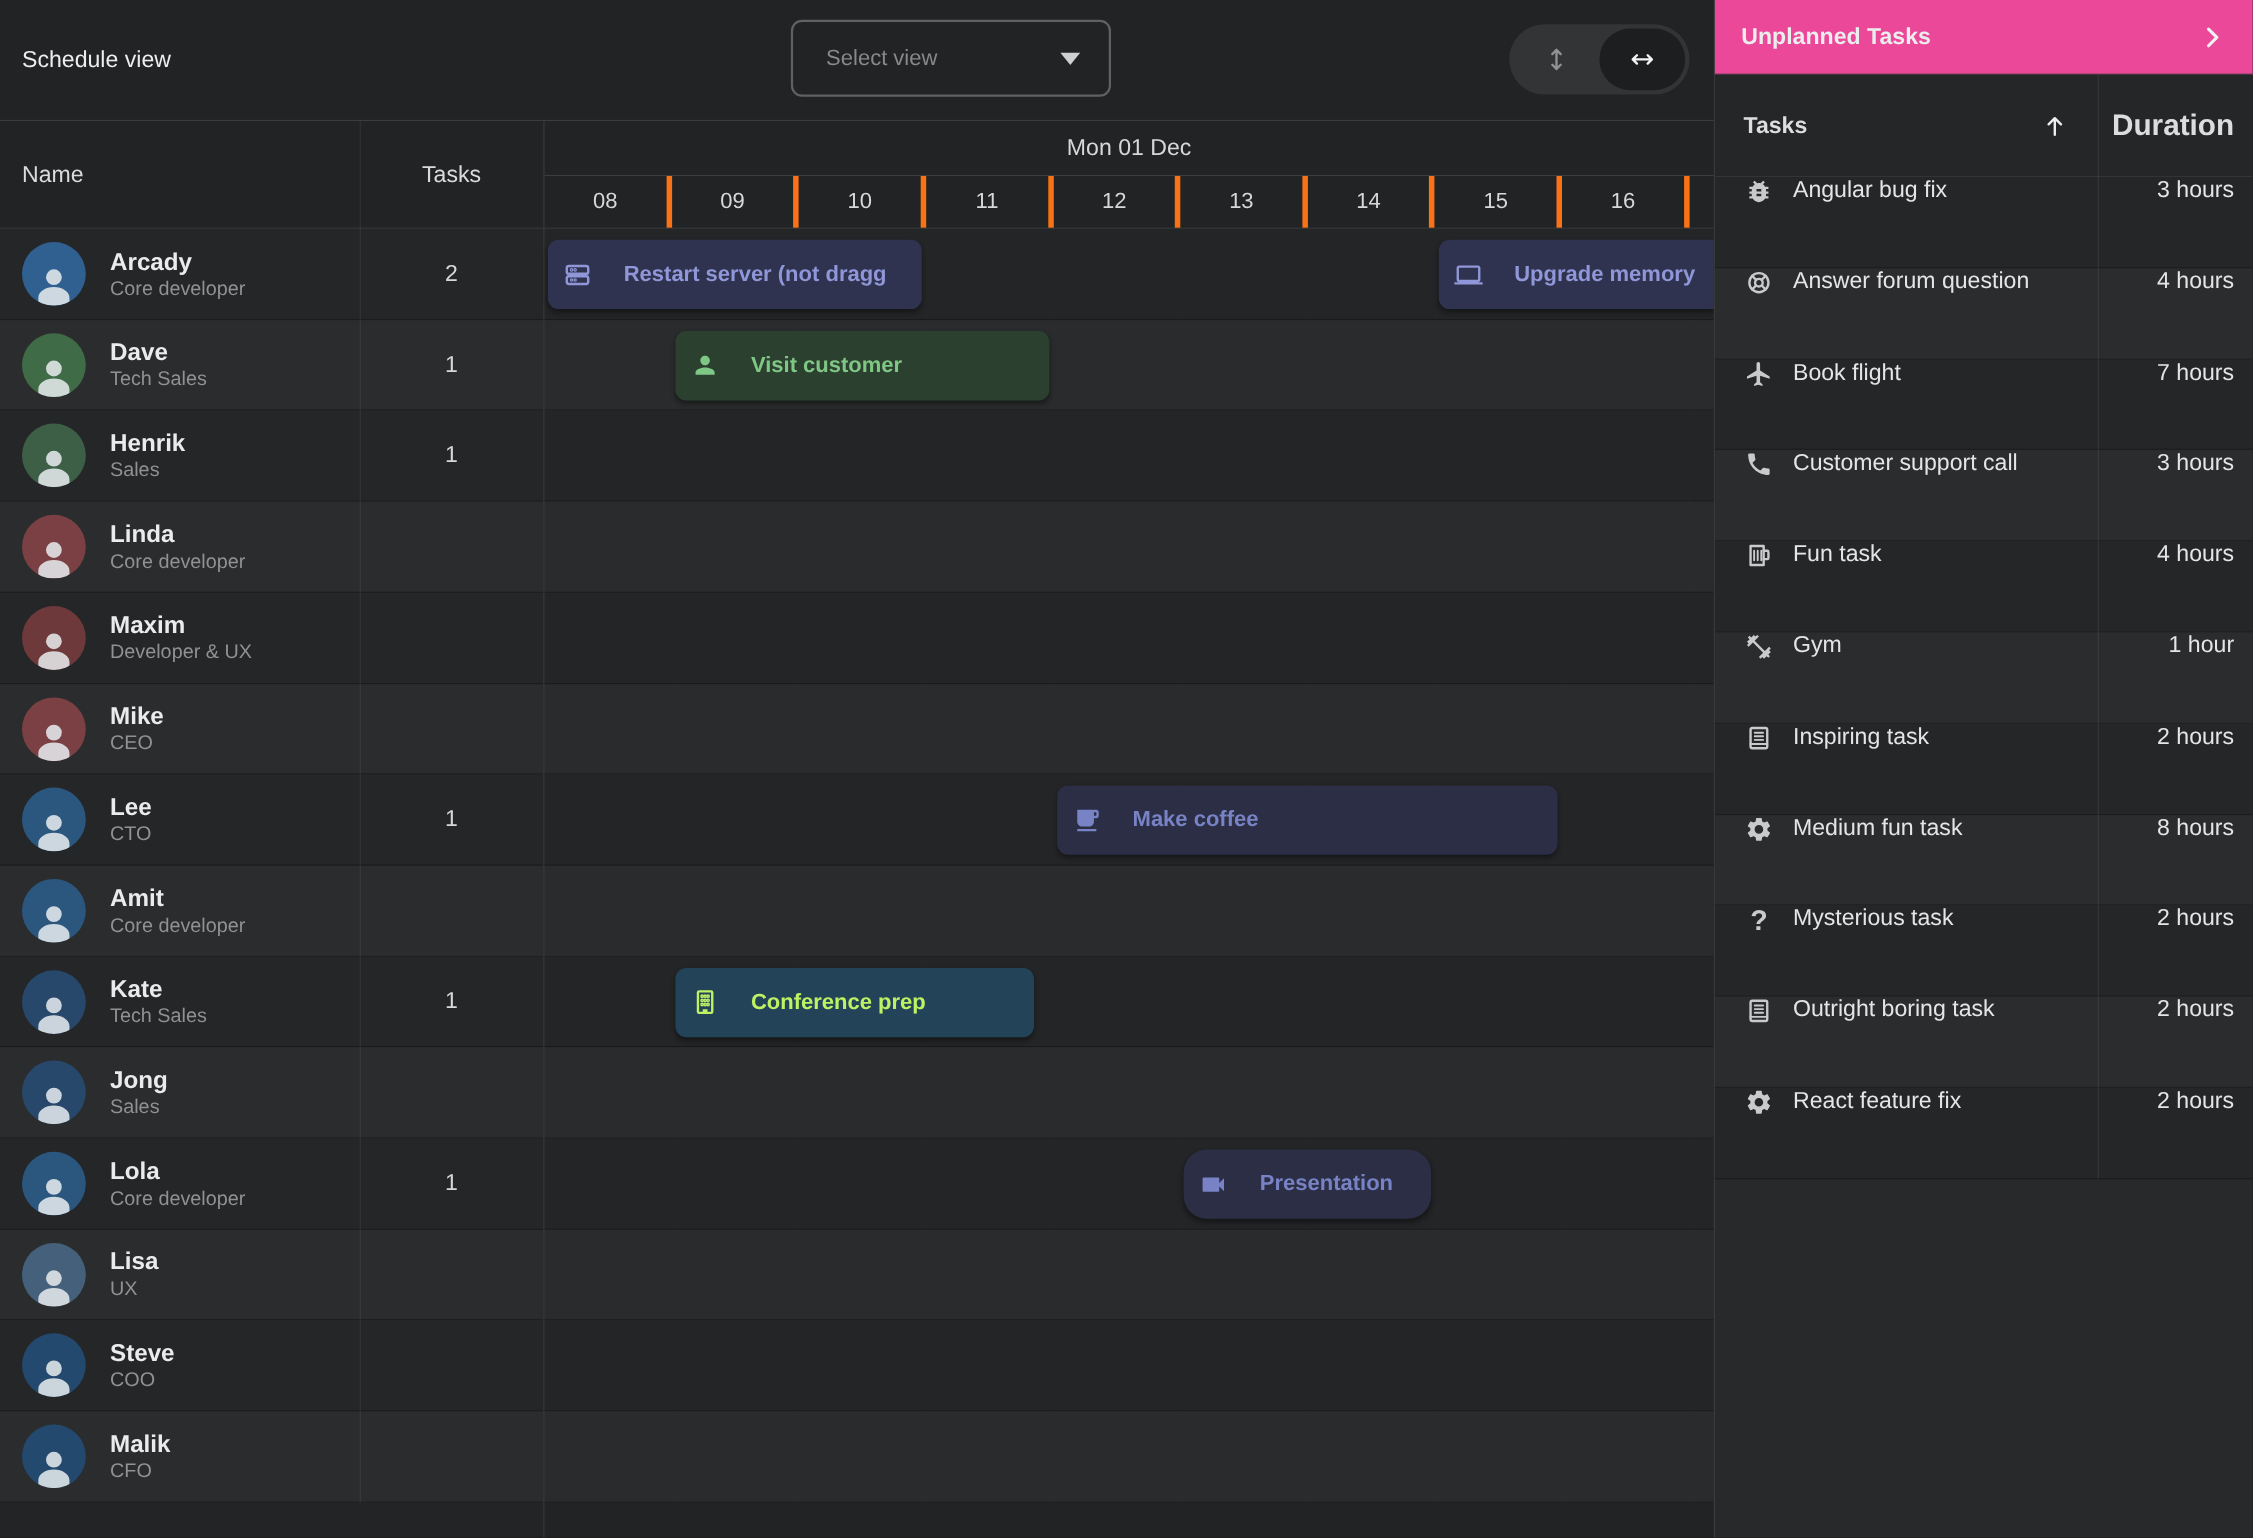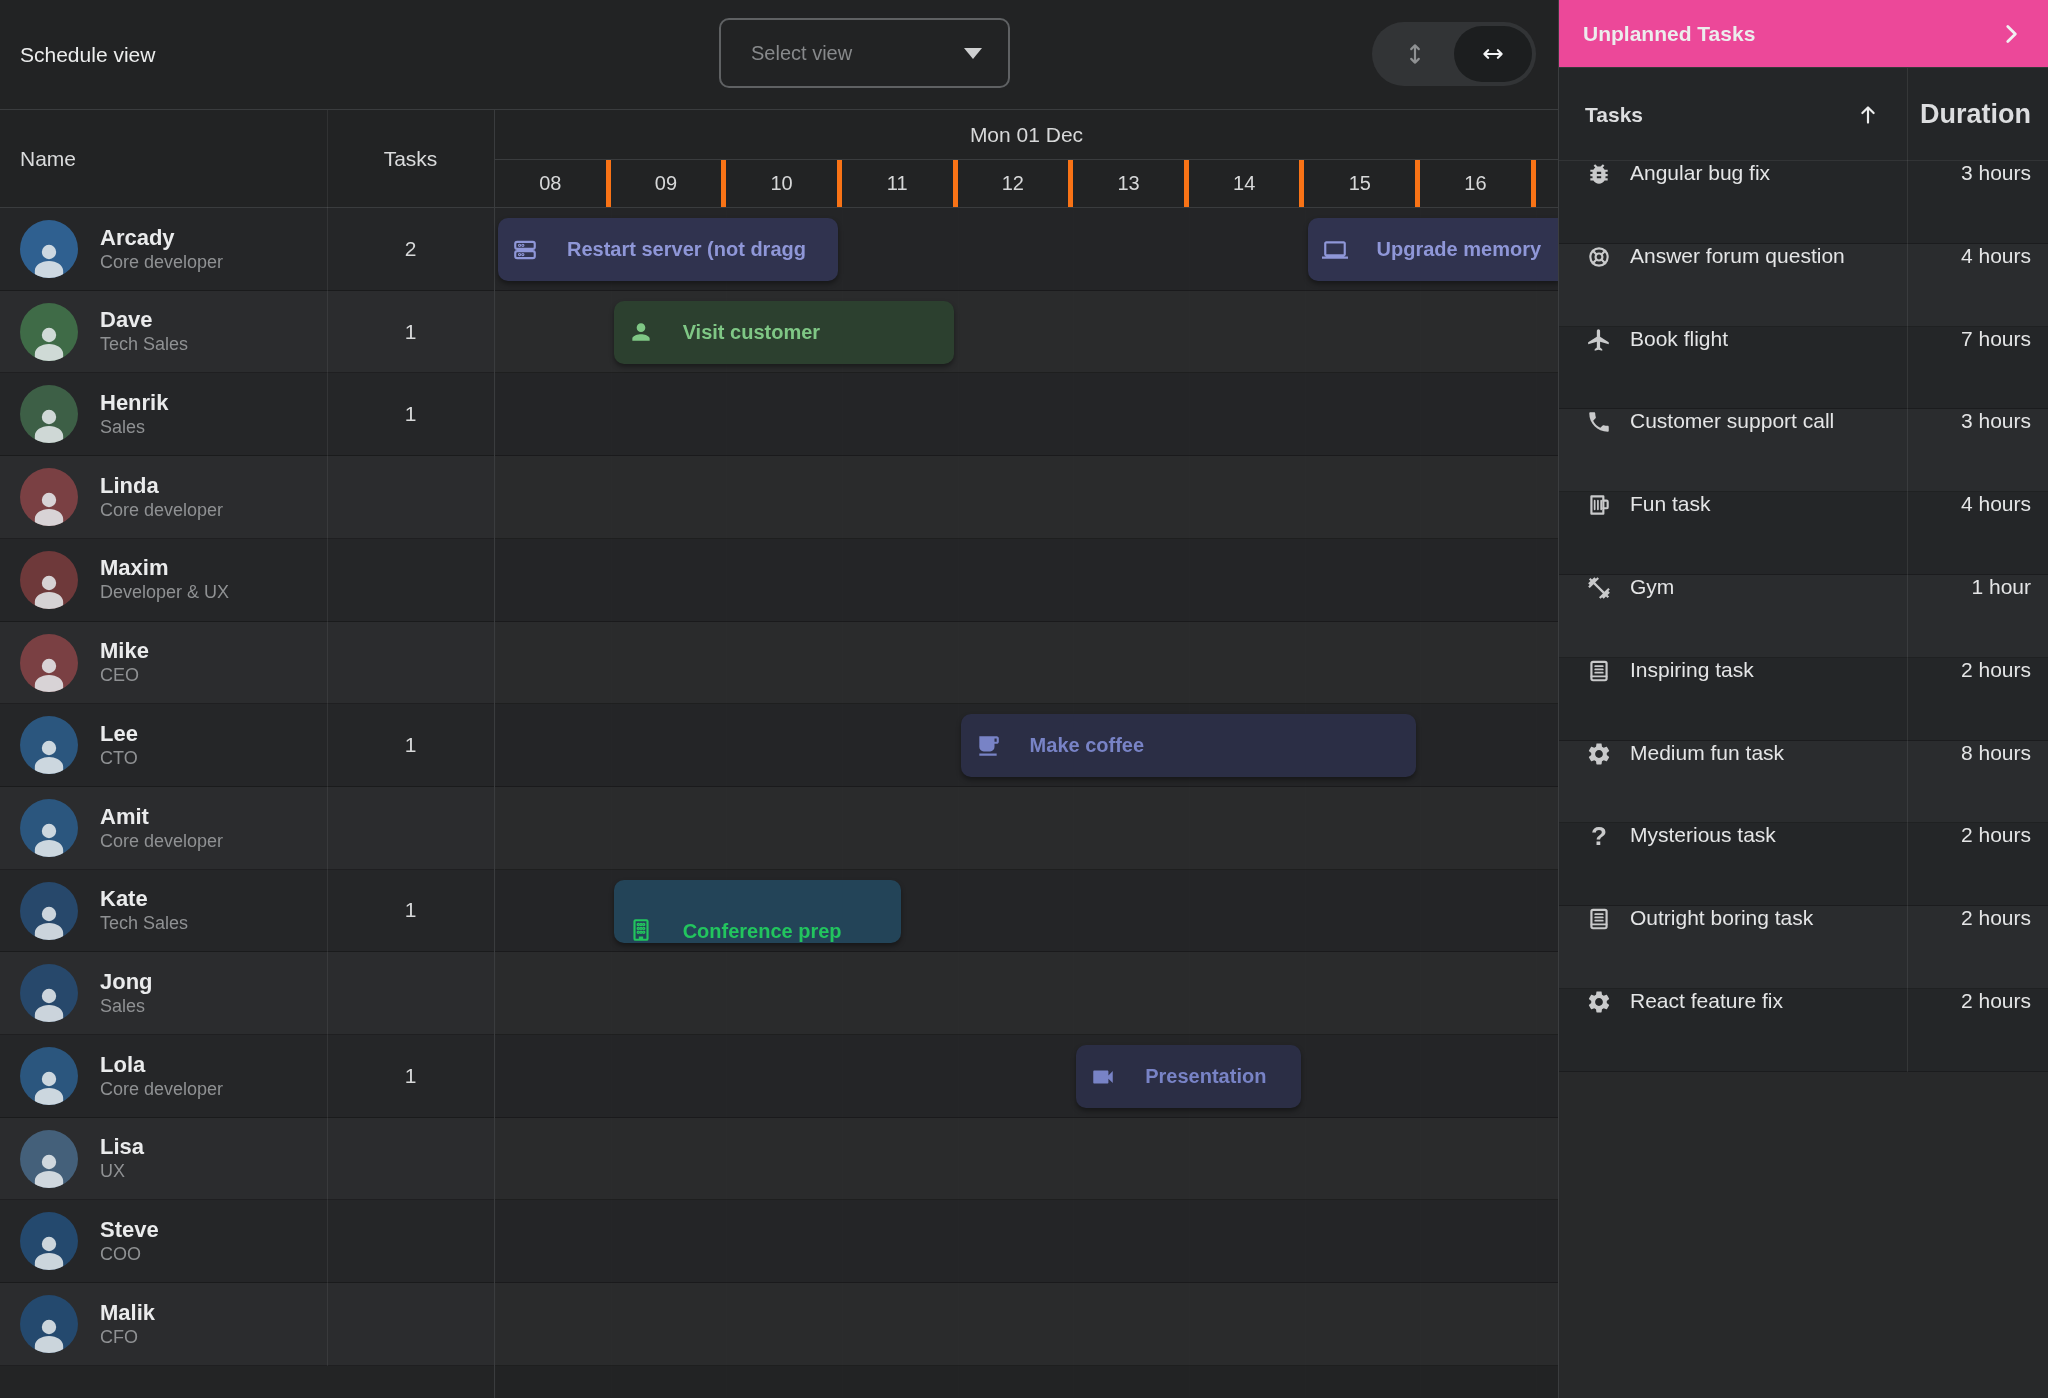--- a/index.html
+++ b/index.html
@@ -373,39 +373,39 @@
           <span>Visit customer</span>
         </div>
         <div class="event" style="left: 465.6px; top: 506.26px; width: 455.6px; background: rgb(43, 46, 69); color: rgb(120, 131, 198);">
           <span class="ev-icon">
             <svg width="26" height="26" viewBox="0 0 24 24" fill="currentColor">
               <path d="M20 3H4v10c0 2.21 1.79 4 4 4h6c2.21 0 4-1.79 4-4v-3h2c1.11 0 2-.89 2-2V5c0-1.11-.89-2-2-2zm0 5h-2V5h2v3zM4 19h16v2H4z"></path>
             </svg>
           </span>
           <span>Make coffee</span>
         </div>
-        <div class="event" style="left: 118.65px; top: 671.68px; width: 287px; background: rgb(35, 68, 88); color: #22c55e; align-items: flex-end;">
+        <div class="event" style="left: 118.65px; top: 671.68px; width: 326px; background: rgb(35, 68, 88); color: #bef264;">
           <span class="ev-icon">
             <svg width="26" height="26" viewBox="0 0 24 24" fill="currentColor" style="fill:none;stroke:currentColor;stroke-width:2;stroke-linecap:round;stroke-linejoin:round">
               <rect x="6" y="3" width="12" height="18" rx="1"></rect>
               <path d="M10 21v-3h4v3" style="fill:currentColor;stroke:none"></path>
               <circle cx="9.5" cy="7" r="0.6"></circle>
               <circle cx="12" cy="7" r="0.6"></circle>
               <circle cx="14.5" cy="7" r="0.6"></circle>
               <circle cx="9.5" cy="10.5" r="0.6"></circle>
               <circle cx="12" cy="10.5" r="0.6"></circle>
               <circle cx="14.5" cy="10.5" r="0.6"></circle>
               <circle cx="9.5" cy="14" r="0.6"></circle>
               <circle cx="12" cy="14" r="0.6"></circle>
               <circle cx="14.5" cy="14" r="0.6"></circle>
             </svg>
           </span>
           <span>Conference prep</span>
         </div>
-        <div class="event" style="left: 581.25px; top: 837.1px; width: 224.3px; background: rgb(43, 46, 69); color: rgb(120, 131, 198);">
+        <div class="event" style="left: 581.25px; top: 837.1px; width: 224.3px; background: rgb(43, 46, 69); color: rgb(120, 131, 198); border-radius: 21px;">
           <span class="ev-icon">
             <svg width="26" height="26" viewBox="0 0 24 24" fill="currentColor">
               <path d="M17 10.5V7c0-.55-.45-1-1-1H4c-.55 0-1 .45-1 1v10c0 .55.45 1 1 1h12c.55 0 1-.45 1-1v-3.5l4 4v-11l-4 4z"></path>
             </svg>
           </span>
           <span>Presentation</span>
         </div>
       </div>
   </div>
 

